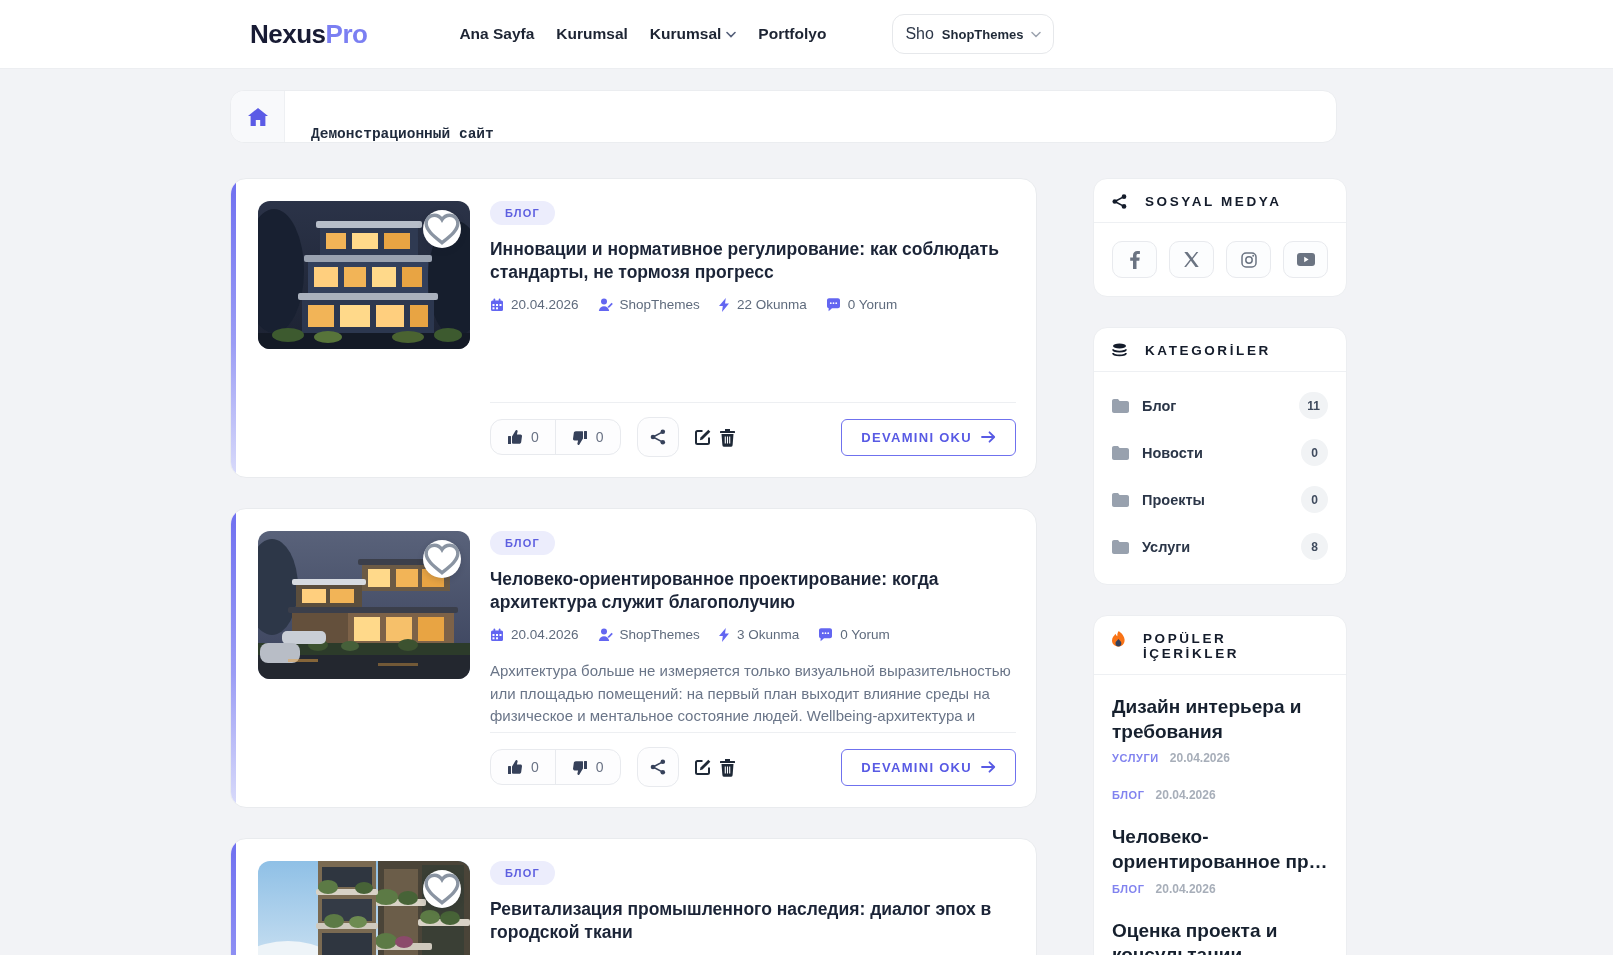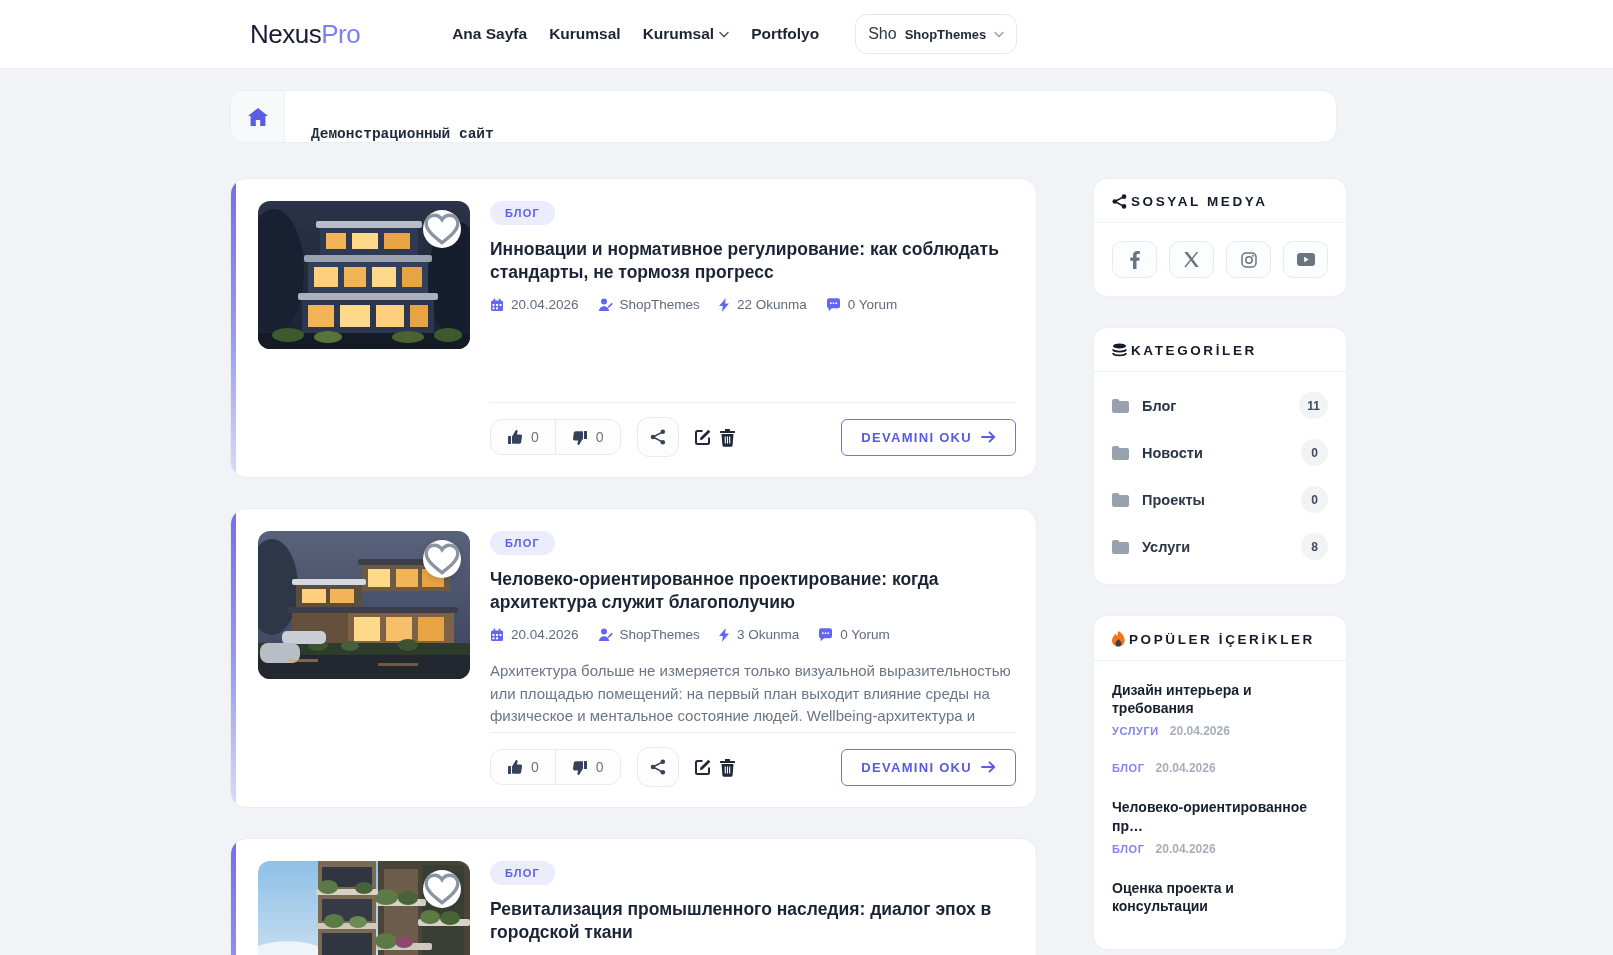--- a/index.html
+++ b/index.html
@@ -10,37 +10,37 @@
     color:#1b2437;
   }
   svg { display:block; }
 
   
   .header {
     height:69px; background:#fff; border-bottom:1px solid #eceef1;
     display:flex; align-items:center;
   }
   .header-inner { width:100%; display:flex; align-items:center; padding:0 322px 0 250px; }
-  .logo { font-size:26px; font-weight:400; letter-spacing:-0.5px; cursor:pointer; }
+  .logo { font-size:26px; font-weight:700; letter-spacing:-0.5px; cursor:pointer; }
   .logo .p1 { color:#181b34; }
   .logo .p2 { color:#7b7ff2; }
   .nav { display:flex; gap:22px; margin-left:92px; align-items:center; }
   .nav a { text-decoration:none; color:#1d2433; font-size:15.5px; font-weight:700; display:flex; align-items:center; gap:5px; cursor:pointer; }
   .search-box {
     margin-left:auto; width:196px; height:38px; background:#f8f9fb;
     border:1px solid #ecedef; border-radius:999px; display:flex; align-items:center;
     padding:0 14px;
   }
   .search-box input {
     border:none; outline:none; background:transparent; flex:1; font-size:14px;
     color:#333; font-family:"Liberation Sans", sans-serif;
   }
   .search-box input::placeholder { color:#b3bac4; }
   .theme-select {
-    margin-left:36px; height:40px; background:#fff; border:1px solid #e6e8eb;
+    margin-left:66px; height:40px; background:#fff; border:1px solid #e6e8eb;
     border-radius:12px; display:flex; align-items:center; padding:0 12px; gap:8px; cursor:pointer;
   }
   .theme-select .clipped { font-size:16px; color:#2d3748; }
   .theme-select .value { font-size:13px; font-weight:800; color:#1f2937; }
 
   
   .breadcrumb {
     margin:21px 0 0 230px; width:1107px; height:53px; background:#fff;
     border:1px solid #ebedf0; border-radius:14px; display:flex; align-items:flex-end; overflow:hidden;font-family:Liberation Mono, monospace;
   }
@@ -99,40 +99,40 @@
   .icon-btn.trash { margin-left:7px; }
   .read-more {
     margin-left:auto; border:1.5px solid #6f71ee; border-radius:6px; background:#fff;
     color:#585ae4; font-size:13px; font-weight:800; letter-spacing:1.3px;
     padding:10px 19px; display:flex; align-items:center; gap:9px; cursor:pointer; font-family:inherit;
   }
 
   
   .side-box { background:#fff; border:1px solid #eceef1; border-radius:14px; margin-bottom:30px; }
   .side-head {
-    display:flex; align-items:center; gap:4px; padding:15px 18px 13px;
+    display:flex; gap:18px; padding:15px 18px 13px;
     border-bottom:1px solid #eef0f3;
     font-size:13.5px; font-weight:800; letter-spacing:2.6px; color:#141c2b;
   }
   .social-row { display:flex; gap:12px; padding:18px; }
   .social-btn {
     width:47px; height:37px; border:1px solid #e8eaee; border-radius:10px; background:#fcfdfe;
     display:flex; align-items:center; justify-content:center; cursor:pointer; color:#6b7482;
   }
   .cat-list { padding:10px 18px 14px; }
   .cat-row { display:flex; align-items:center; gap:13px; padding:10px 0; cursor:pointer; }
   .cat-label { font-size:14.5px; font-weight:600; color:#2b3648; }
   .cat-count {
     margin-left:auto; min-width:27px; height:27px; padding:0 8px; background:#f1f3f5;
     border-radius:999px; display:flex; align-items:center; justify-content:center;
     font-size:12px; font-weight:700; color:#3f4b5e;
   }
   .pop-list { padding:8px 18px 16px; }
   .pop-item { padding:12px 0 11px; cursor:pointer; }
-  .pop-title { font-size:14px; font-weight:800; color:#16202e; margin-bottom:7px; line-height:1.3; }
+  .pop-title { font-size:19px; font-weight:800; color:#16202e; margin-bottom:7px; line-height:1.3; }
   .pop-meta { display:flex; align-items:center; gap:11px; }
   .pop-cat { font-size:11px; font-weight:800; letter-spacing:.6px; color:#8183ef; }
   .pop-date { font-size:12px; font-weight:700; color:#a7aeb9; }
 </style>
 </head>
 <body>
 
 <div class="header">
   <div class="header-inner">
     <div class="logo">

